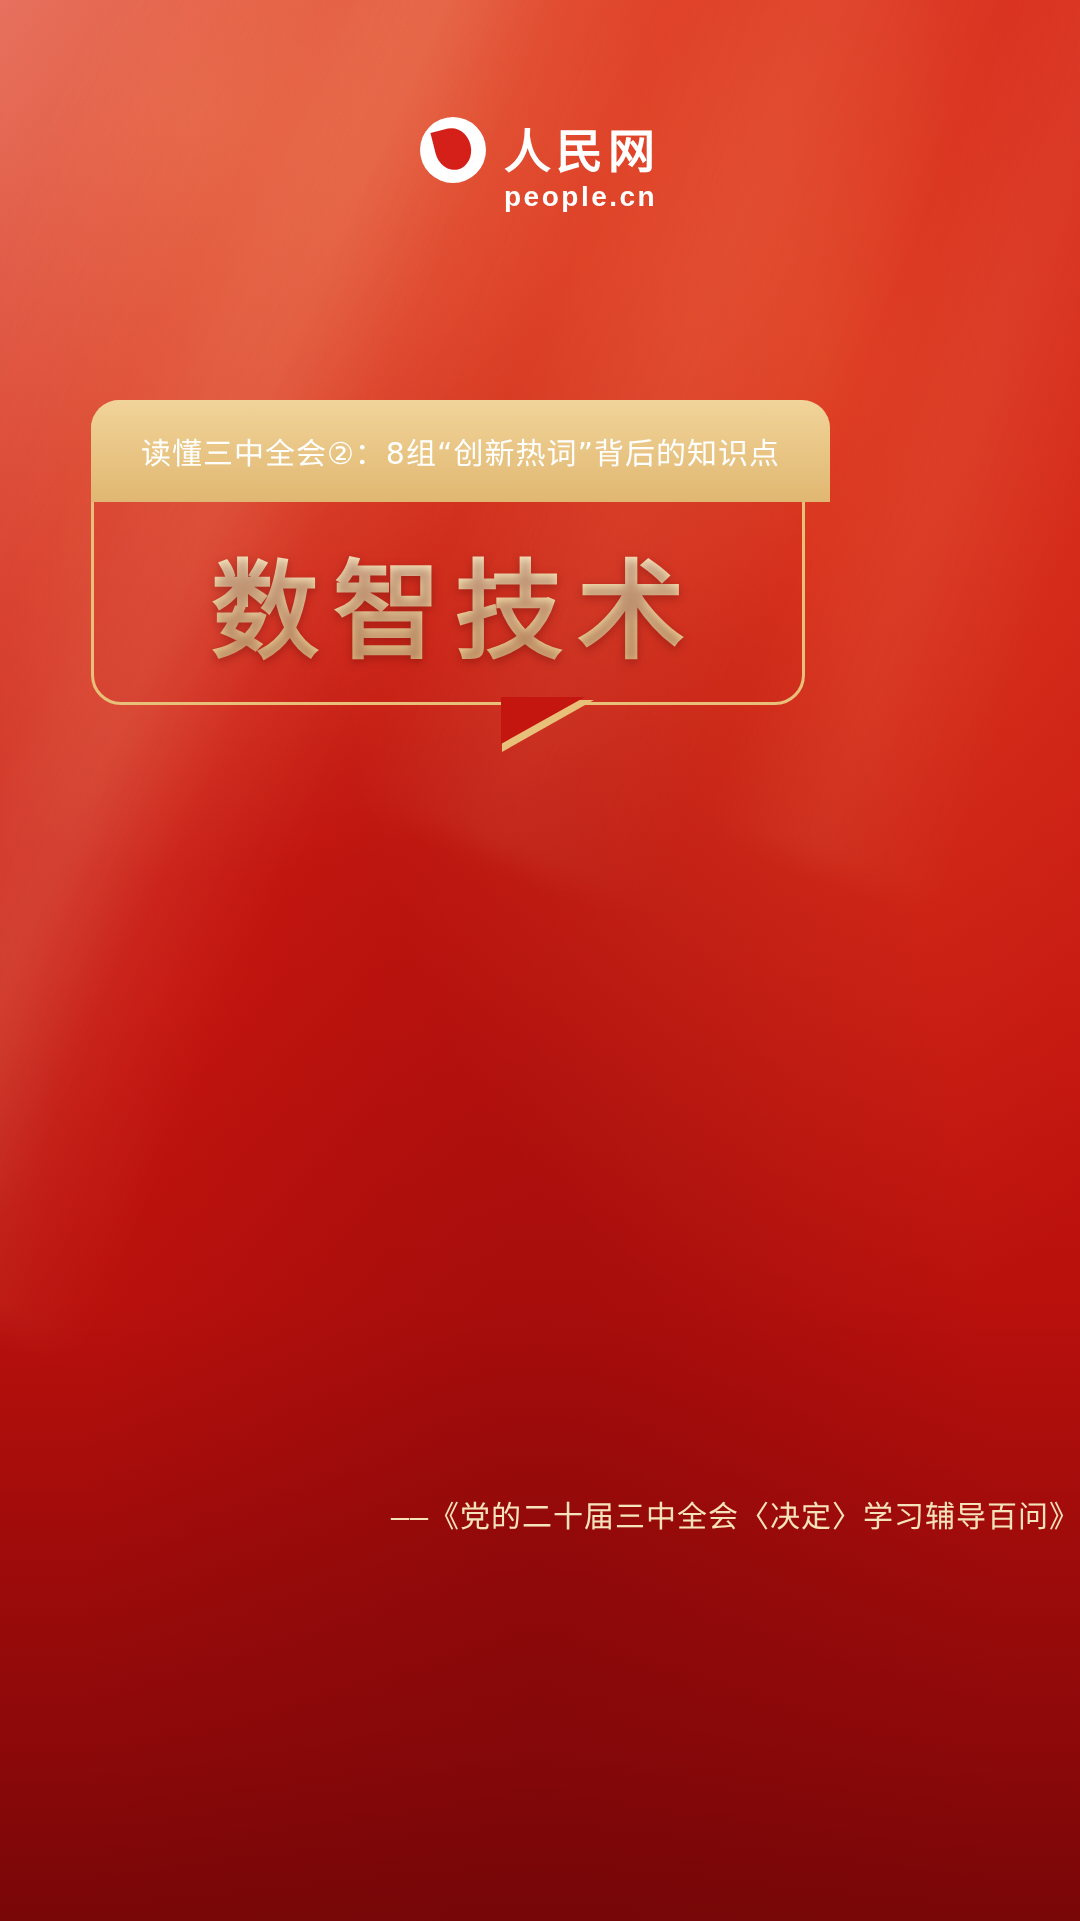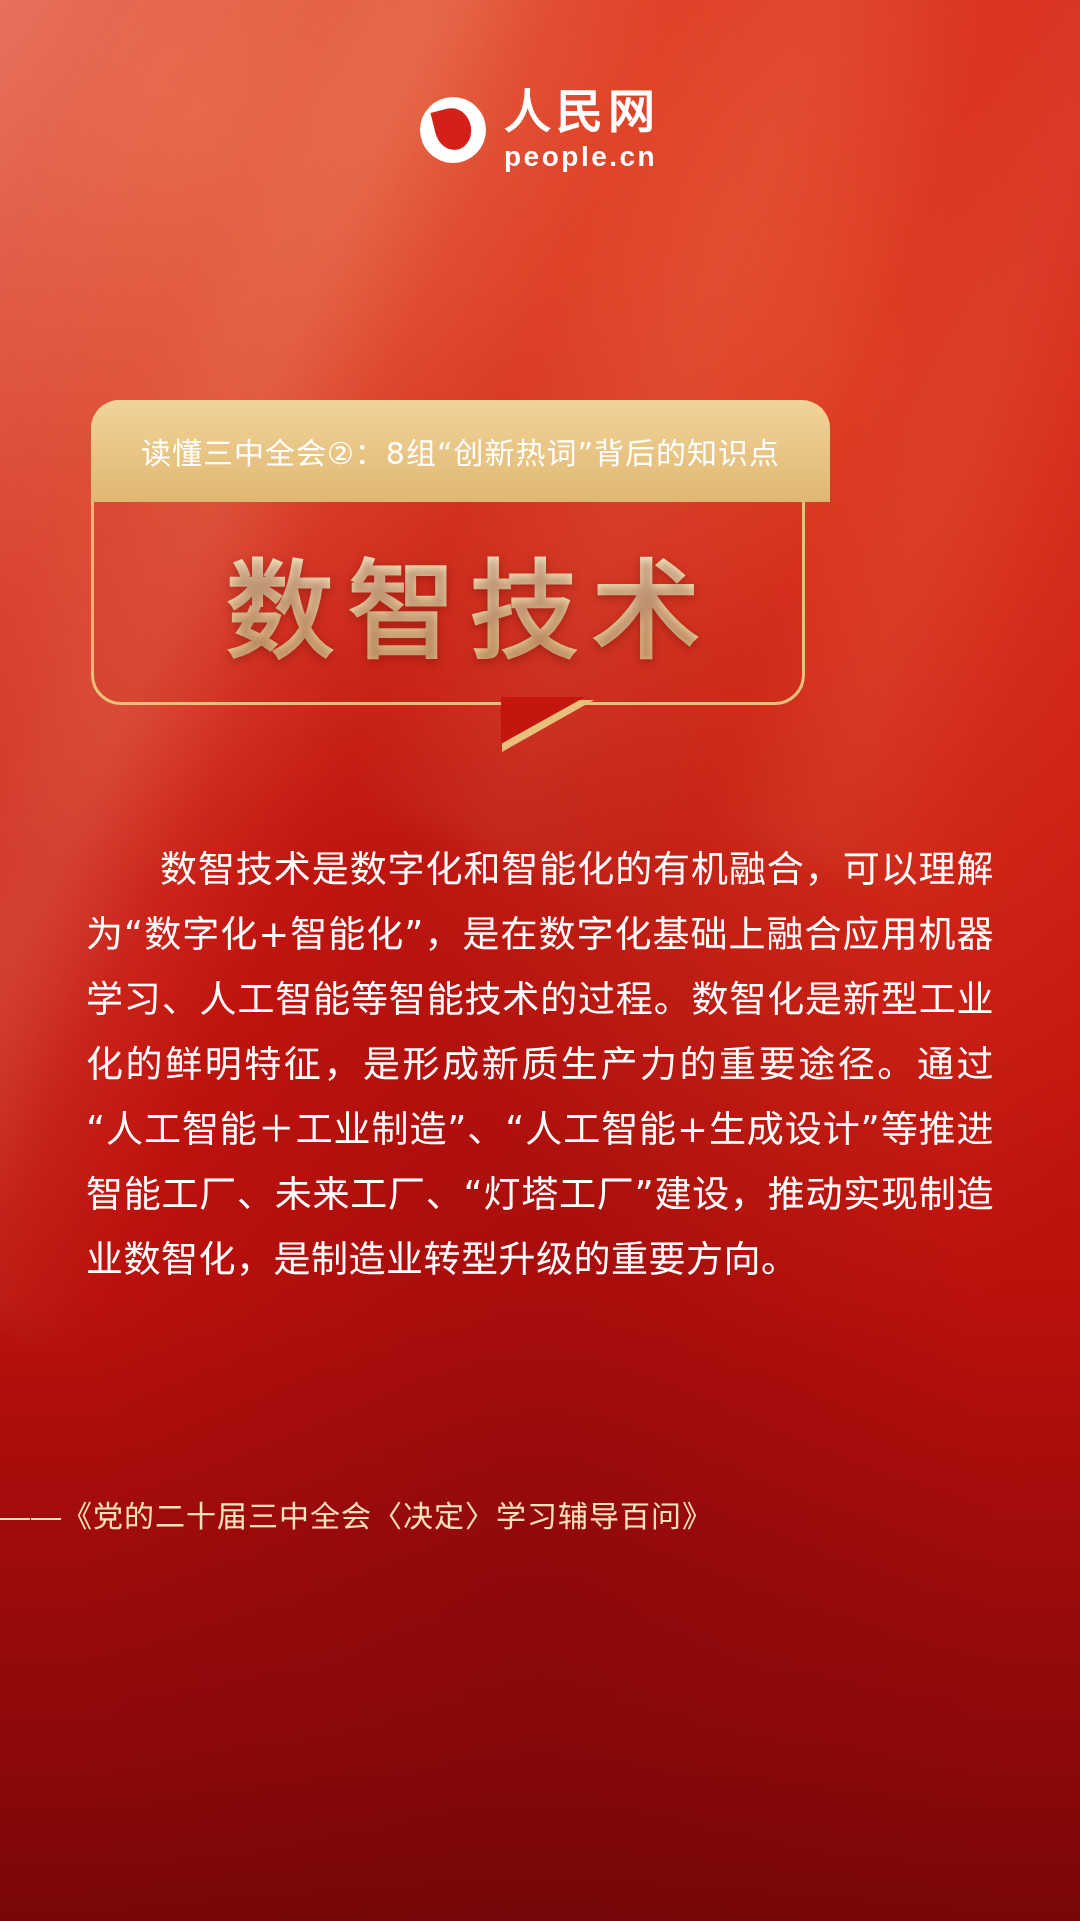--- a/index.html
+++ b/index.html
@@ -62,20 +62,21 @@
     width: 36px; height: 42px;
     border-radius: 0 50% 50% 50%;
     background: #d5201a;
     transform: rotate(-14deg);
   }
   .logo-text {
     display: flex;
     flex-direction: column;
     justify-content: center;
     line-height: 1;
+    margin-top: 40px;
   }
   .logo-cn {
     color: #ffffff;
     font-size: 47px;
     font-weight: 700;
     letter-spacing: 5px;
     font-family: "DejaVu Sans", "Liberation Sans", sans-serif;
   }
   .logo-en {
     color: #ffffff;
@@ -139,21 +140,20 @@
   }
   .bubble-title {
     position: absolute;
     left: 91px;
     top: 502px;
     width: 714px;
     height: 200px;
     display: flex;
     align-items: center;
     justify-content: center;
-    padding-left: 15px;
   }
   .bubble-title-text {
     font-size: 108px;
     font-weight: 700;
     letter-spacing: 14px;
     text-indent: 14px;
     background: linear-gradient(180deg, #fdf3d6 0%, #f6e0ad 45%, #e9c584 100%);
     -webkit-background-clip: text;
     background-clip: text;
     color: transparent;
@@ -174,25 +174,25 @@
     text-indent: 74px;
     letter-spacing: 0.5px;
     font-family: "DejaVu Sans", "Liberation Sans", sans-serif;
   }
 
   
   .source {
     position: absolute;
     left: 0; right: 0;
     bottom: 385px;
-    text-align: left;
+    text-align: right;
     color: #f6e3bb;
     font-size: 30px;
     letter-spacing: 1px;
-    font-family: Liberation Sans, sans-serif;
+    font-family: Liberation Mono, monospace;
   }
 </style>
 </head>
 <body>
 
 <div class="poster">
 
   <div class="streak s1"></div>
   <div class="streak s2"></div>
   <div class="streak s3"></div>
@@ -211,17 +211,16 @@
   <div class="bubble-tail"></div>
 
   <div class="bubble-header">
     <span class="bubble-header-text">读懂三中全会②：8组“创新热词”背后的知识点</span>
   </div>
 
   <div class="bubble-title">
     <span class="bubble-title-text">数智技术</span>
   </div>
 
-  <p class="body-text">数智技术是数字化和智能化的有机融合，可以理解为“数字化+智能化”，是在数字化基础上融合应用机器学习、人工智能等智能技术的过程。数智化是新型工业化的鲜明特征，是形成新质生产力的重要途径。通过“人工智能＋工业制造”、“人工智能+生成设计”等推进智能工厂、未来工厂、“灯塔工厂”建设，推动实现制造业数智化，是制造业转型升级的重要方向。</p>
 
   <div class="source">——《党的二十届三中全会〈决定〉学习辅导百问》</div>
 
 </div>
 
 </body></html>

